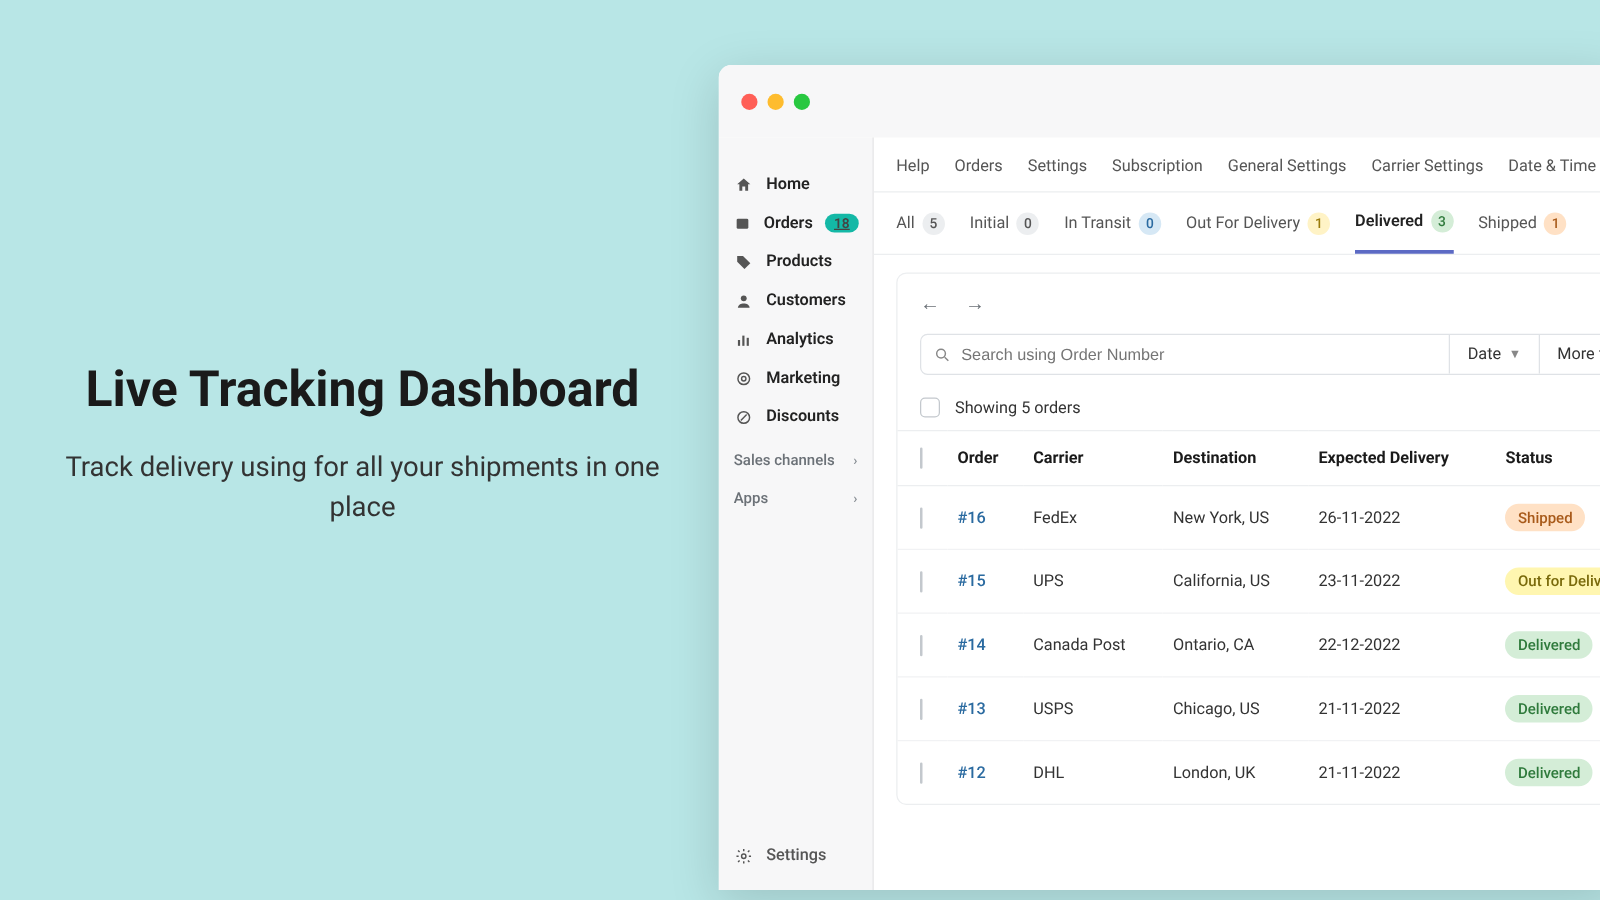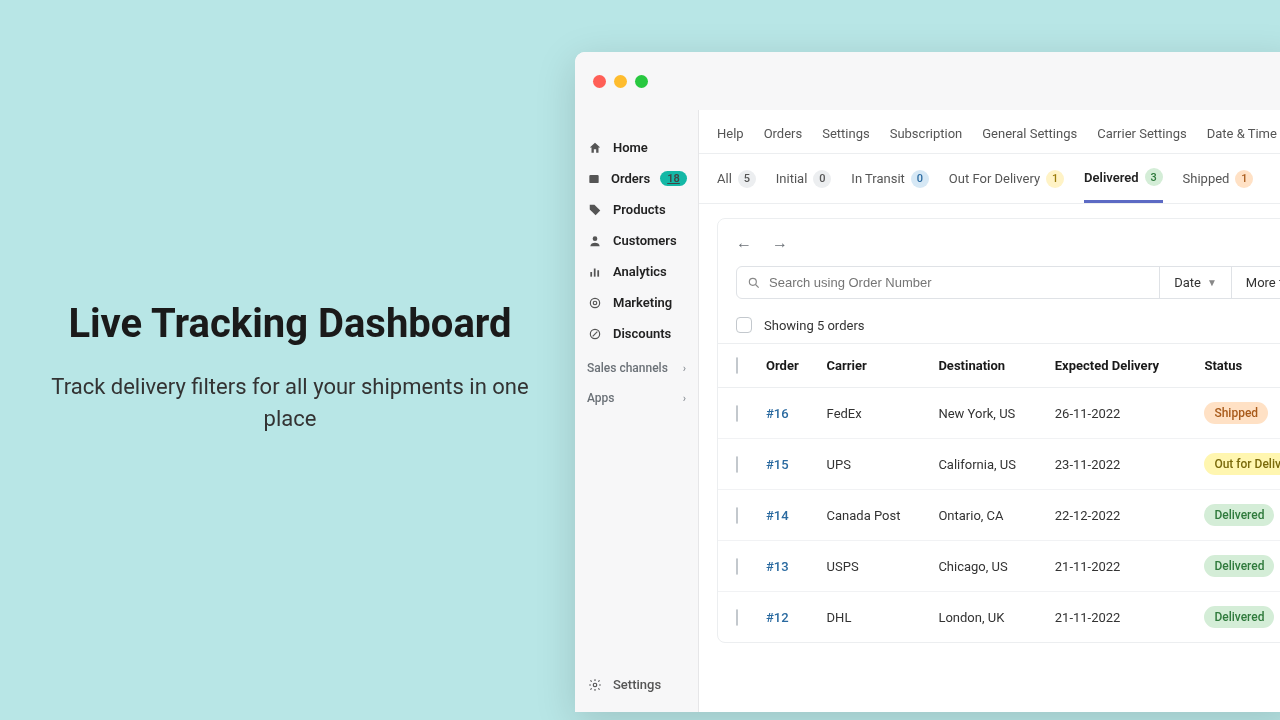--- a/index.html
+++ b/index.html
@@ -5,21 +5,21 @@
   * { box-sizing: border-box; margin: 0; padding: 0; }
   body {
     font-family: -apple-system, BlinkMacSystemFont, "Segoe UI", Roboto, Helvetica, Arial, sans-serif;
     width: 1280px; height: 720px;
     background: #b8e6e6;
     overflow: hidden;
     position: relative;
   }
   .hero {
     position: absolute;
-    left: 50px; top: 300px;
+    left: 50px; top: 288px;
     width: 480px;
     text-align: center;
   }
   .hero h1 { font-size: 40px; font-weight: 700; color: #1a1a1a; }
   .hero p { font-size: 22px; color: #333; margin-top: 24px; line-height: 1.45; }
 
   .app-window {
     position: absolute;
     left: 575px; top: 52px;
     width: 720px; height: 660px;
@@ -150,21 +150,21 @@
   .sb-ofd { background:#fff6b0; color:#7a6a0b; }
   .sb-delivered { background:#d4edd7; color:#2f7a3c; }
 
   svg { display:block; }
 </style>
 </head>
 <body>
 
 <div class="hero">
   <h1>Live Tracking Dashboard</h1>
-  <p>Track delivery filters for all your shipments in one place</p>
+  <p>Track delivery using for all your shipments in one place</p>
 </div>
 
 <div class="app-window">
   <div class="titlebar">
     <span class="traffic t-red"></span>
     <span class="traffic t-yellow"></span>
     <span class="traffic t-green"></span>
   </div>
 
   <div class="app-body">

